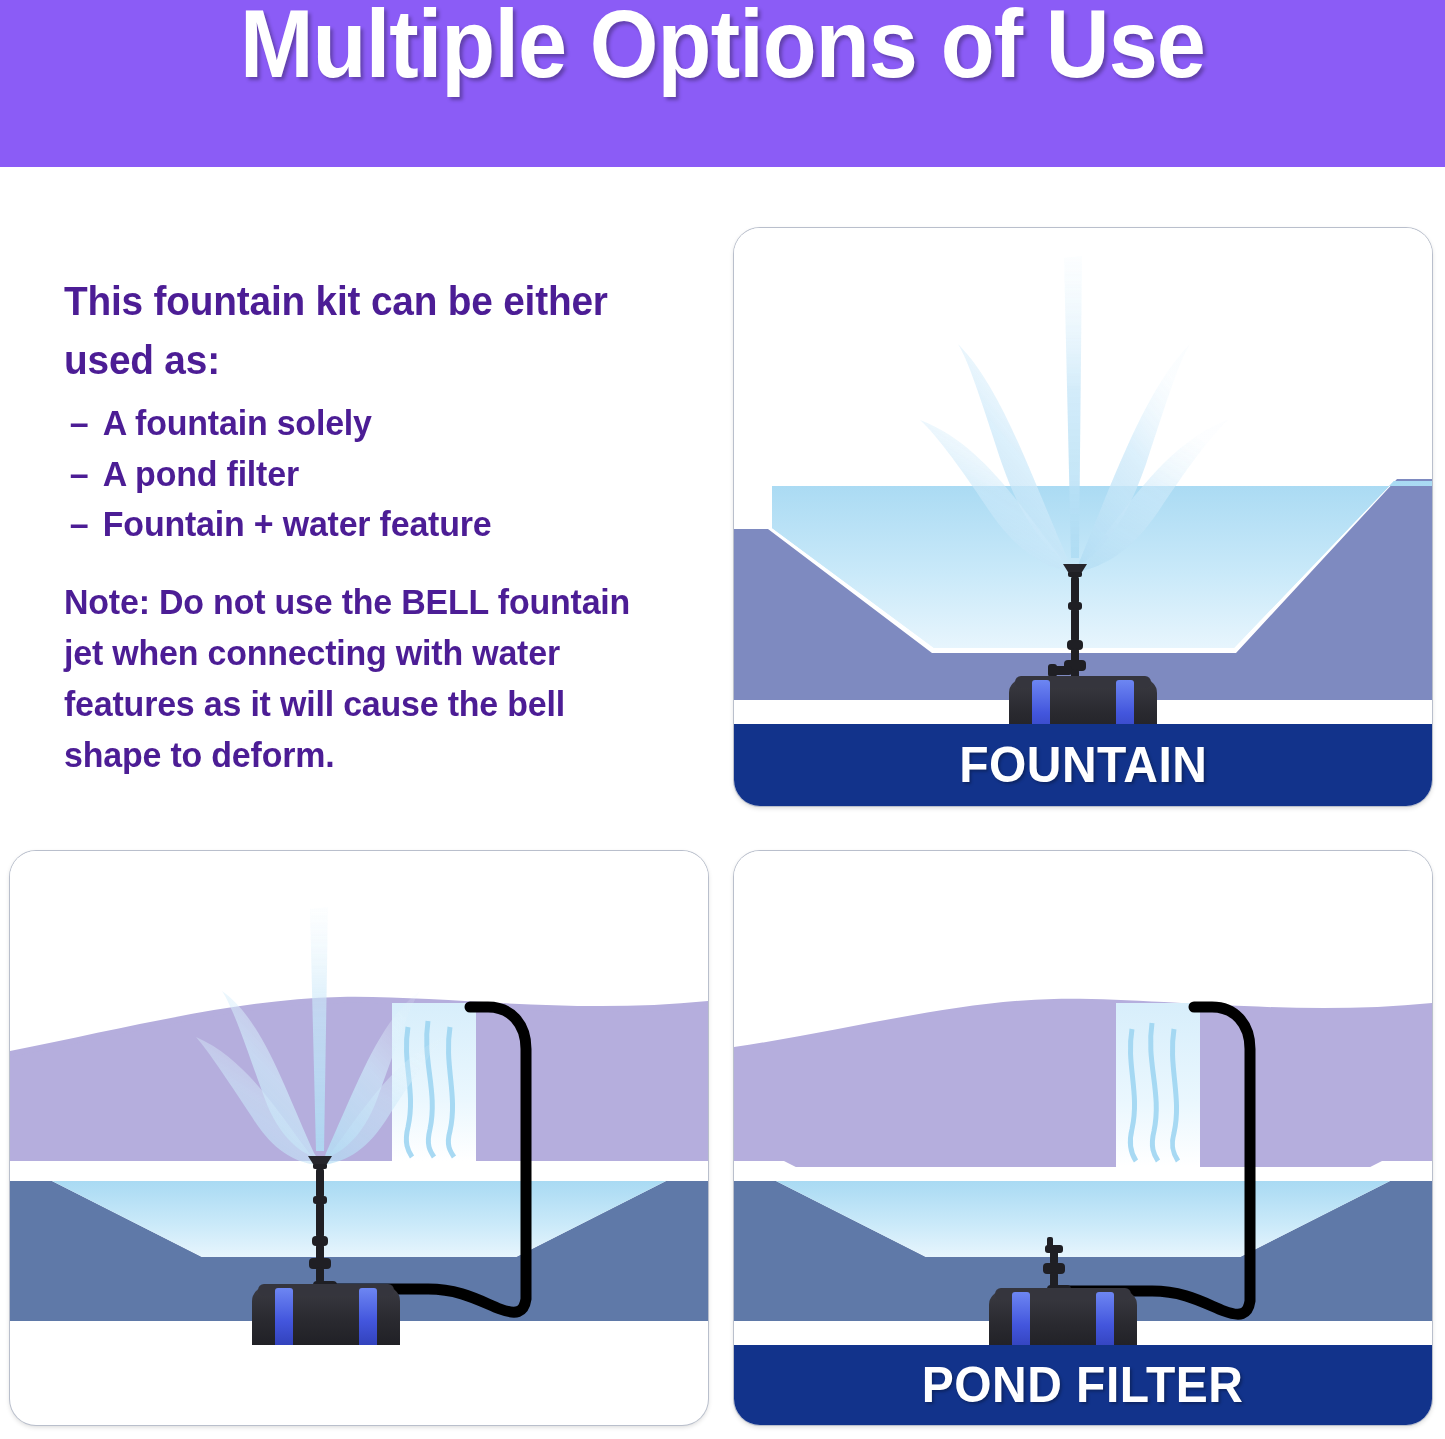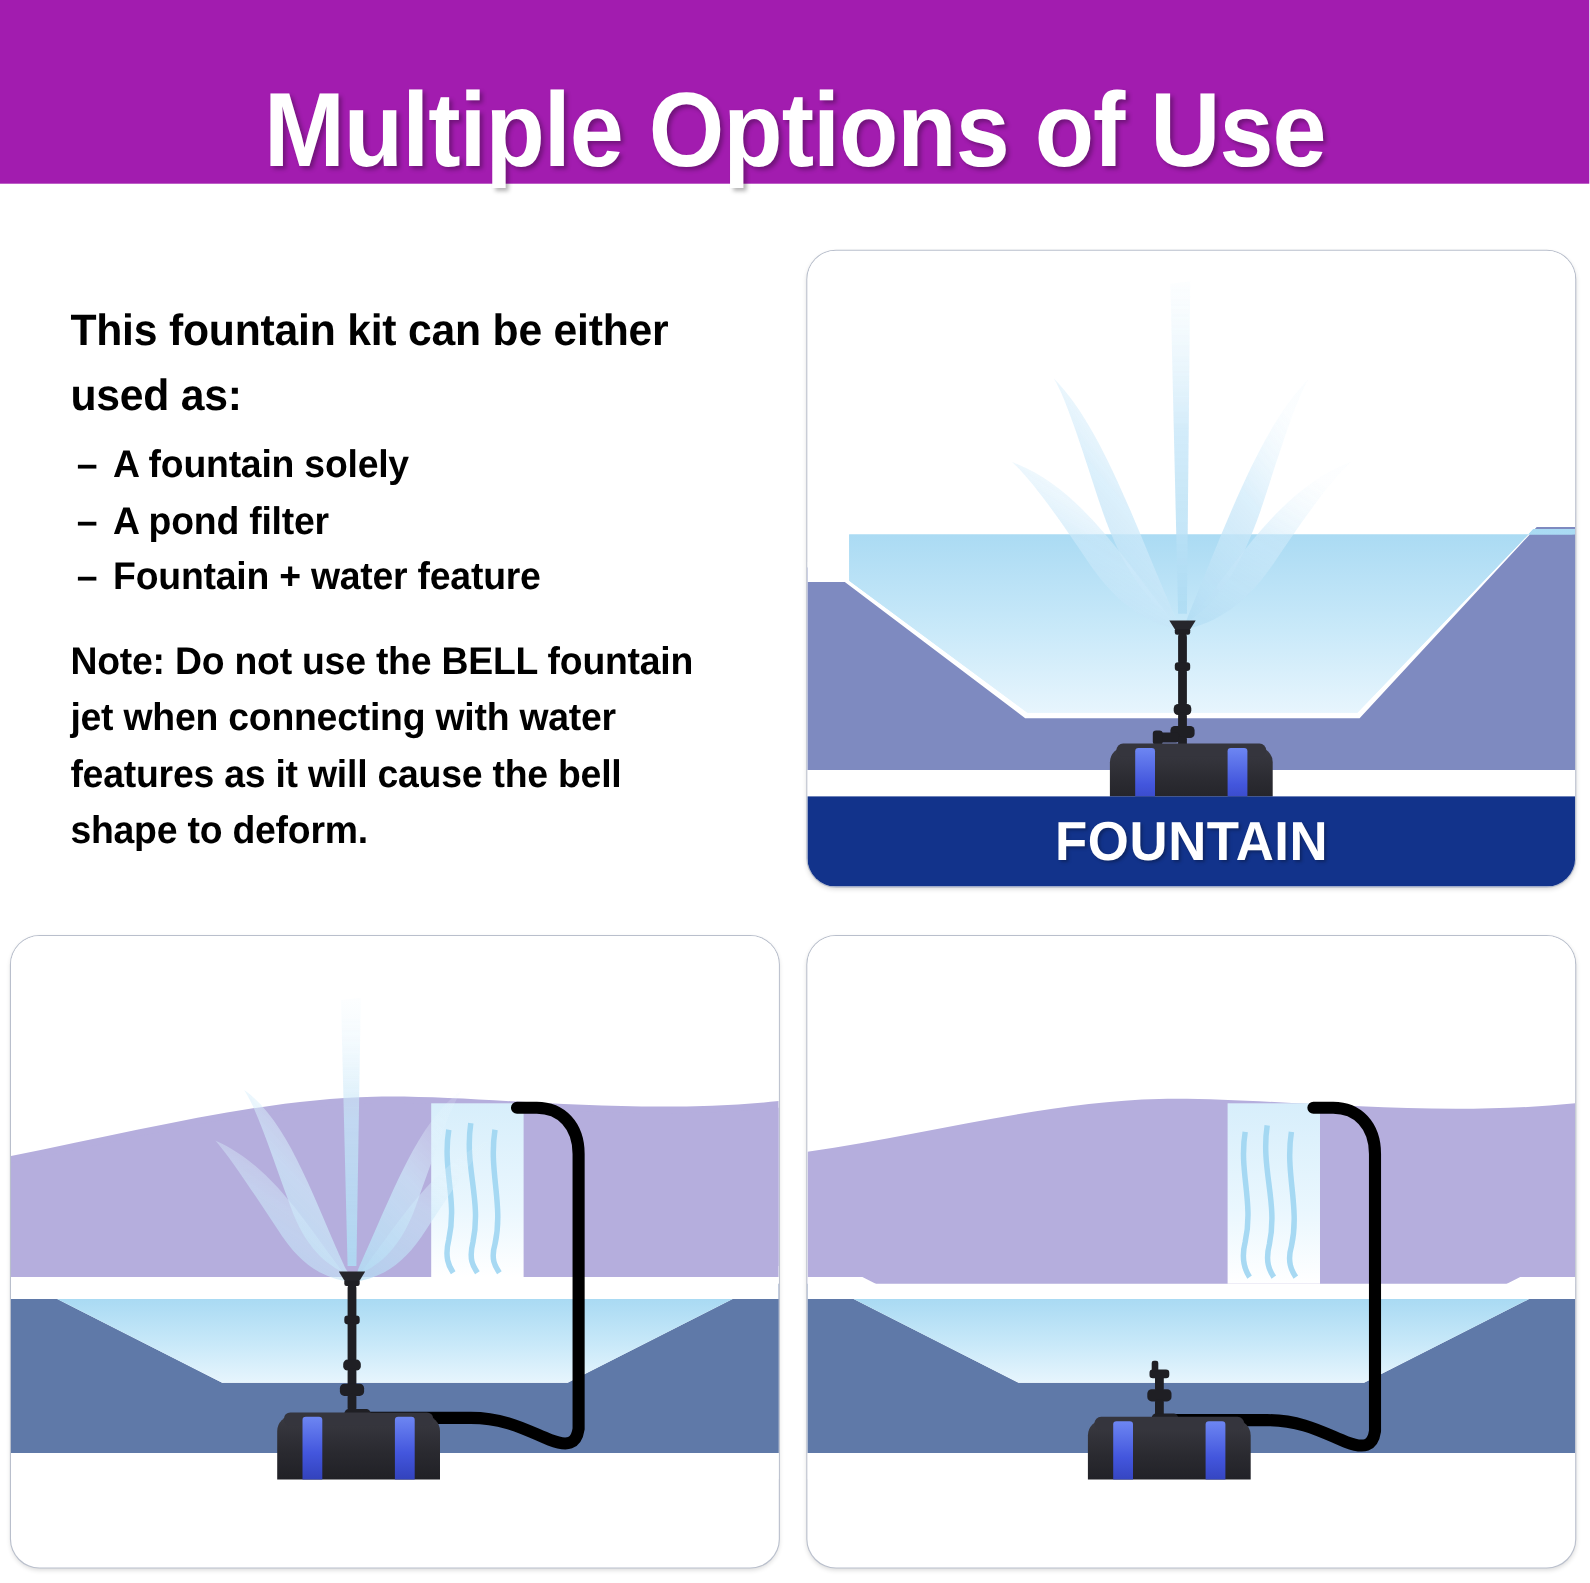--- a/index.html
+++ b/index.html
@@ -14,23 +14,23 @@
     overflow: hidden;
     position: relative;
   }
 
   
   .header-bar {
     position: absolute;
     left: 0; top: 0;
     width: 1445px;
     height: 167px;
-    background: #a21caf;
+    background: #8b5cf6;
     display: flex;
-    align-items: flex-end;
+    align-items: flex-start;
     justify-content: center;
   }
   .header-title {
     color: #ffffff;
     font-family: "Liberation Sans Narrow", "Liberation Sans", sans-serif;
     font-size: 96px;
     font-weight: bold;
     letter-spacing: -1px;
     transform: scaleX(0.92);
     text-shadow: 3px 3px 4px rgba(0,0,0,0.30);
@@ -38,21 +38,21 @@
     white-space: nowrap;
     margin-top: -4px;
   }
 
   
   .text-col {
     position: absolute;
     left: 64px;
     top: 272px;
     width: 620px;
-    color: #000000;
+    color: #4c1d95;
   }
   .lead {
     font-family: "Liberation Sans Narrow", "Liberation Sans", sans-serif;
     font-size: 40px;
     font-weight: bold;
     line-height: 1.48;
     letter-spacing: -0.2px;
     transform: scaleX(0.97);
     transform-origin: left center;
     margin: 0 0 8px 0;
@@ -412,13 +412,16 @@
 
       <g>
         <rect x="255" y="440" width="148" height="72" rx="14" fill="url(#w3-pump)"></rect>
         <rect x="261" y="437" width="136" height="12" rx="6" fill="#35353d"></rect>
         <rect x="261" y="502" width="136" height="12" rx="6" fill="#1a1a1f"></rect>
         <rect x="278" y="441" width="18" height="66" rx="3" fill="url(#w3-slot)"></rect>
         <rect x="362" y="441" width="18" height="66" rx="3" fill="url(#w3-slot)"></rect>
       </g>
     </svg>
   </div>
+  <div class="panel-label">
+    <span class="panel-label-text">POND FILTER</span>
+  </div>
 </div>
 
 </body></html>

